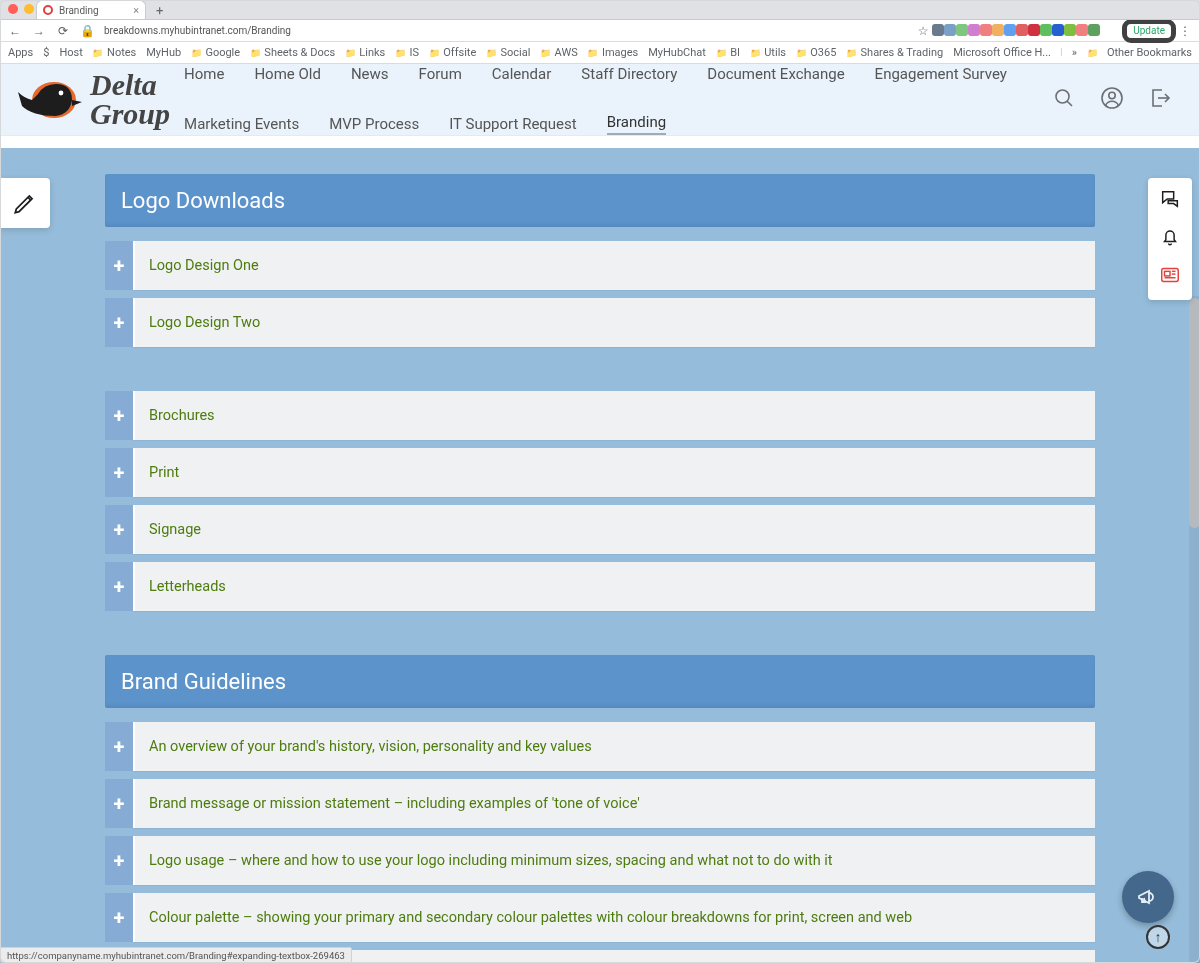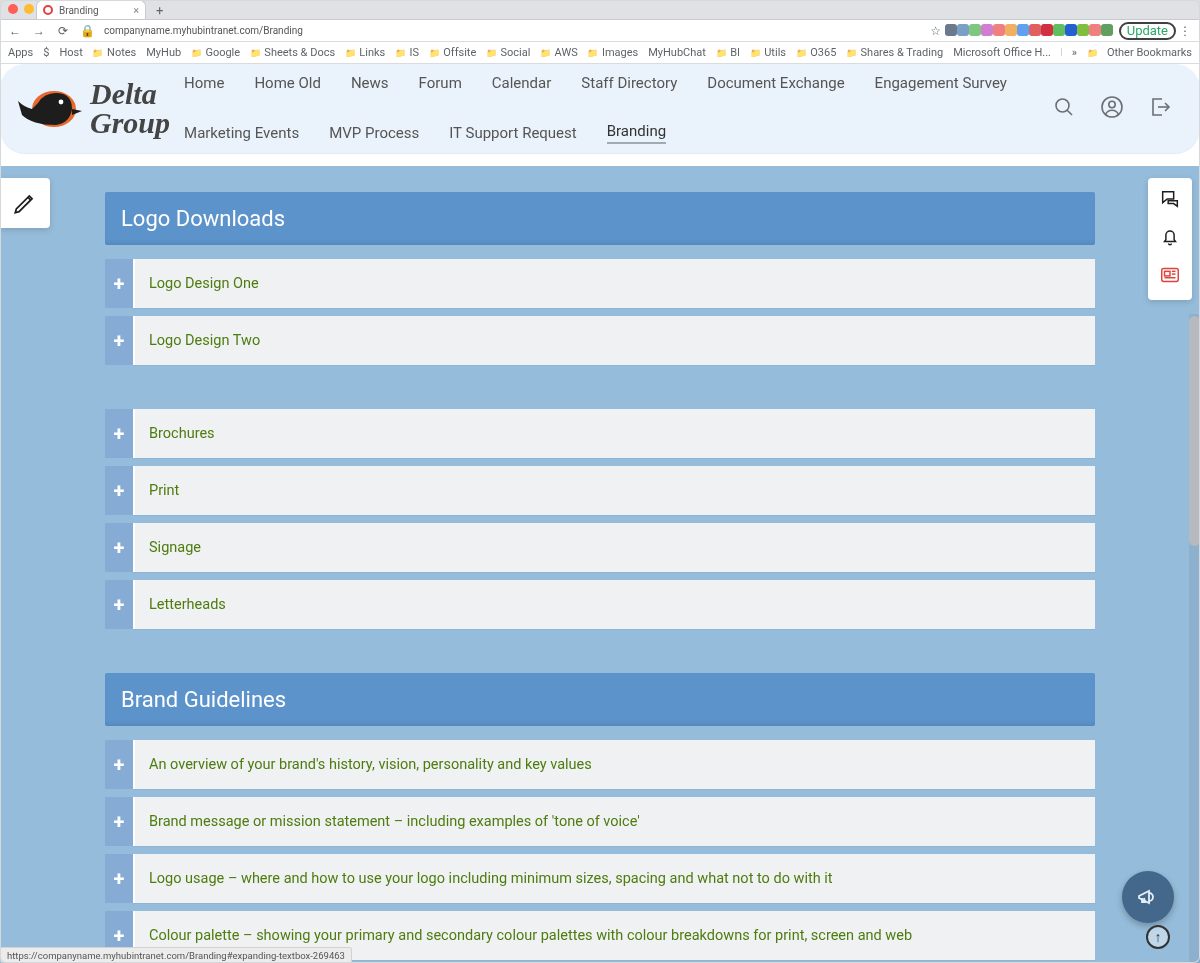--- a/index.html
+++ b/index.html
@@ -31,34 +31,33 @@
   .favicon { width:10px; height:10px; border-radius:50%; border:2px solid #e0433f; position:relative;}
   .tab-x { margin-left:auto; font-size:11px; color:#888;}
   .tab-plus { position:absolute; left:156px; top:3px; font-size:13px; color:#666;}
 
   
   .addr-bar { height:22px; background:#fff; border-bottom:1px solid #d9dcdf; display:flex; align-items:center; font-size:10px; color:#5a5a5a; padding:0 8px; gap:10px;}
   .addr-ico { width:14px; text-align:center; color:#5f6368; font-size:12px;}
   .addr-url { flex:0 1 auto; color:#555;}
   .addr-ext { margin-left:auto; display:flex; gap:2px; align-items:center;}
   .ext-dot { width:12px; height:12px; border-radius:3px; display:inline-block;}
-  .update-pill{ border:2px solid #404040; color:#2aa866; border-radius:9px; font-size:13px; padding:0 6px; line-height:14px; margin-left:4px;}
+  .update-pill{ border:5px solid #404040; color:#2aa866; border-radius:9px; font-size:10px; padding:0 6px; line-height:14px; margin-left:20px;}
 
   
   .bm-bar { height:22px; background:#fff; border-bottom:1px solid #d9dcdf; display:flex; align-items:center; font-size:11px; color:#5f6368; padding:0 8px; gap:10px; white-space:nowrap; overflow:hidden;}
   .bm-bar span { display:flex; align-items:center; gap:3px;}
   .folder-ico::before { content:"📁"; font-size:9px;}
   .bm-right { margin-left:auto; display:flex; gap:10px;}
 
   
   .site-header {
-    height:90px; background:#eaf3fb; display:flex; align-items:center;
+    height:72px; background:#eaf3fb; display:flex; align-items:center;
     padding:0 28px 0 12px; font-size:15px; color:#555; position:relative;
     border-bottom:1px solid rgba(0,0,0,0.03);
-    border-radius:25px;
   }
   .logo { display:flex; align-items:center; gap:8px; margin-right:14px;}
   .logo-text { font-family:"Times New Roman", Georgia, serif; font-style:italic; font-size:30px; font-weight:700; color:#444; line-height:0.95;}
   .logo-svg { width:70px; height:60px; }
   .nav { display:flex; flex-wrap:wrap; row-gap:6px; column-gap:30px; align-items:center; max-width:830px;gap:30px;}
   .nav a { color:#555; text-decoration:none; font-size:15px; cursor:pointer;}
   .nav a.current { color:#333; border-bottom:2px solid #a0acb4; padding-bottom:2px;}
   .hdr-icons { margin-left:auto; display:flex; gap:24px; align-items:center; color:#6b6f73;}
   .hdr-icons svg { width:24px; height:24px; stroke:#6b6f73; fill:none;}
 
@@ -140,21 +139,21 @@
     <span class="tab-x">×</span>
   </div>
   <span class="tab-plus">+</span>
 </div>
 
 <div class="addr-bar">
   <span class="addr-ico">←</span>
   <span class="addr-ico">→</span>
   <span class="addr-ico">⟳</span>
   <span class="addr-ico">🔒</span>
-  <span class="addr-url">companyname.myhubintranet.com/Branding</span>
+  <span class="addr-url">breakdowns.myhubintranet.com/Branding</span>
   <div class="addr-ext">
     <span class="addr-ico">☆</span>
     <span id="ext-dots"><span class="ext-dot" style="background: rgb(106, 122, 140);"></span><span class="ext-dot" style="background: rgb(122, 160, 199);"></span><span class="ext-dot" style="background: rgb(127, 199, 127);"></span><span class="ext-dot" style="background: rgb(208, 127, 208);"></span><span class="ext-dot" style="background: rgb(240, 127, 127);"></span><span class="ext-dot" style="background: rgb(240, 176, 95);"></span><span class="ext-dot" style="background: rgb(95, 160, 240);"></span><span class="ext-dot" style="background: rgb(224, 95, 95);"></span><span class="ext-dot" style="background: rgb(208, 48, 63);"></span><span class="ext-dot" style="background: rgb(95, 191, 95);"></span><span class="ext-dot" style="background: rgb(37, 95, 208);"></span><span class="ext-dot" style="background: rgb(127, 191, 63);"></span><span class="ext-dot" style="background: rgb(240, 127, 127);"></span><span class="ext-dot" style="background: rgb(95, 159, 95);"></span></span>
     <span class="update-pill">Update</span>
     <span class="addr-ico">⋮</span>
   </div>
 </div>
 
 <div class="bm-bar">
   <span id="bm-items" style="display: flex; gap: 10px; overflow: hidden;">

